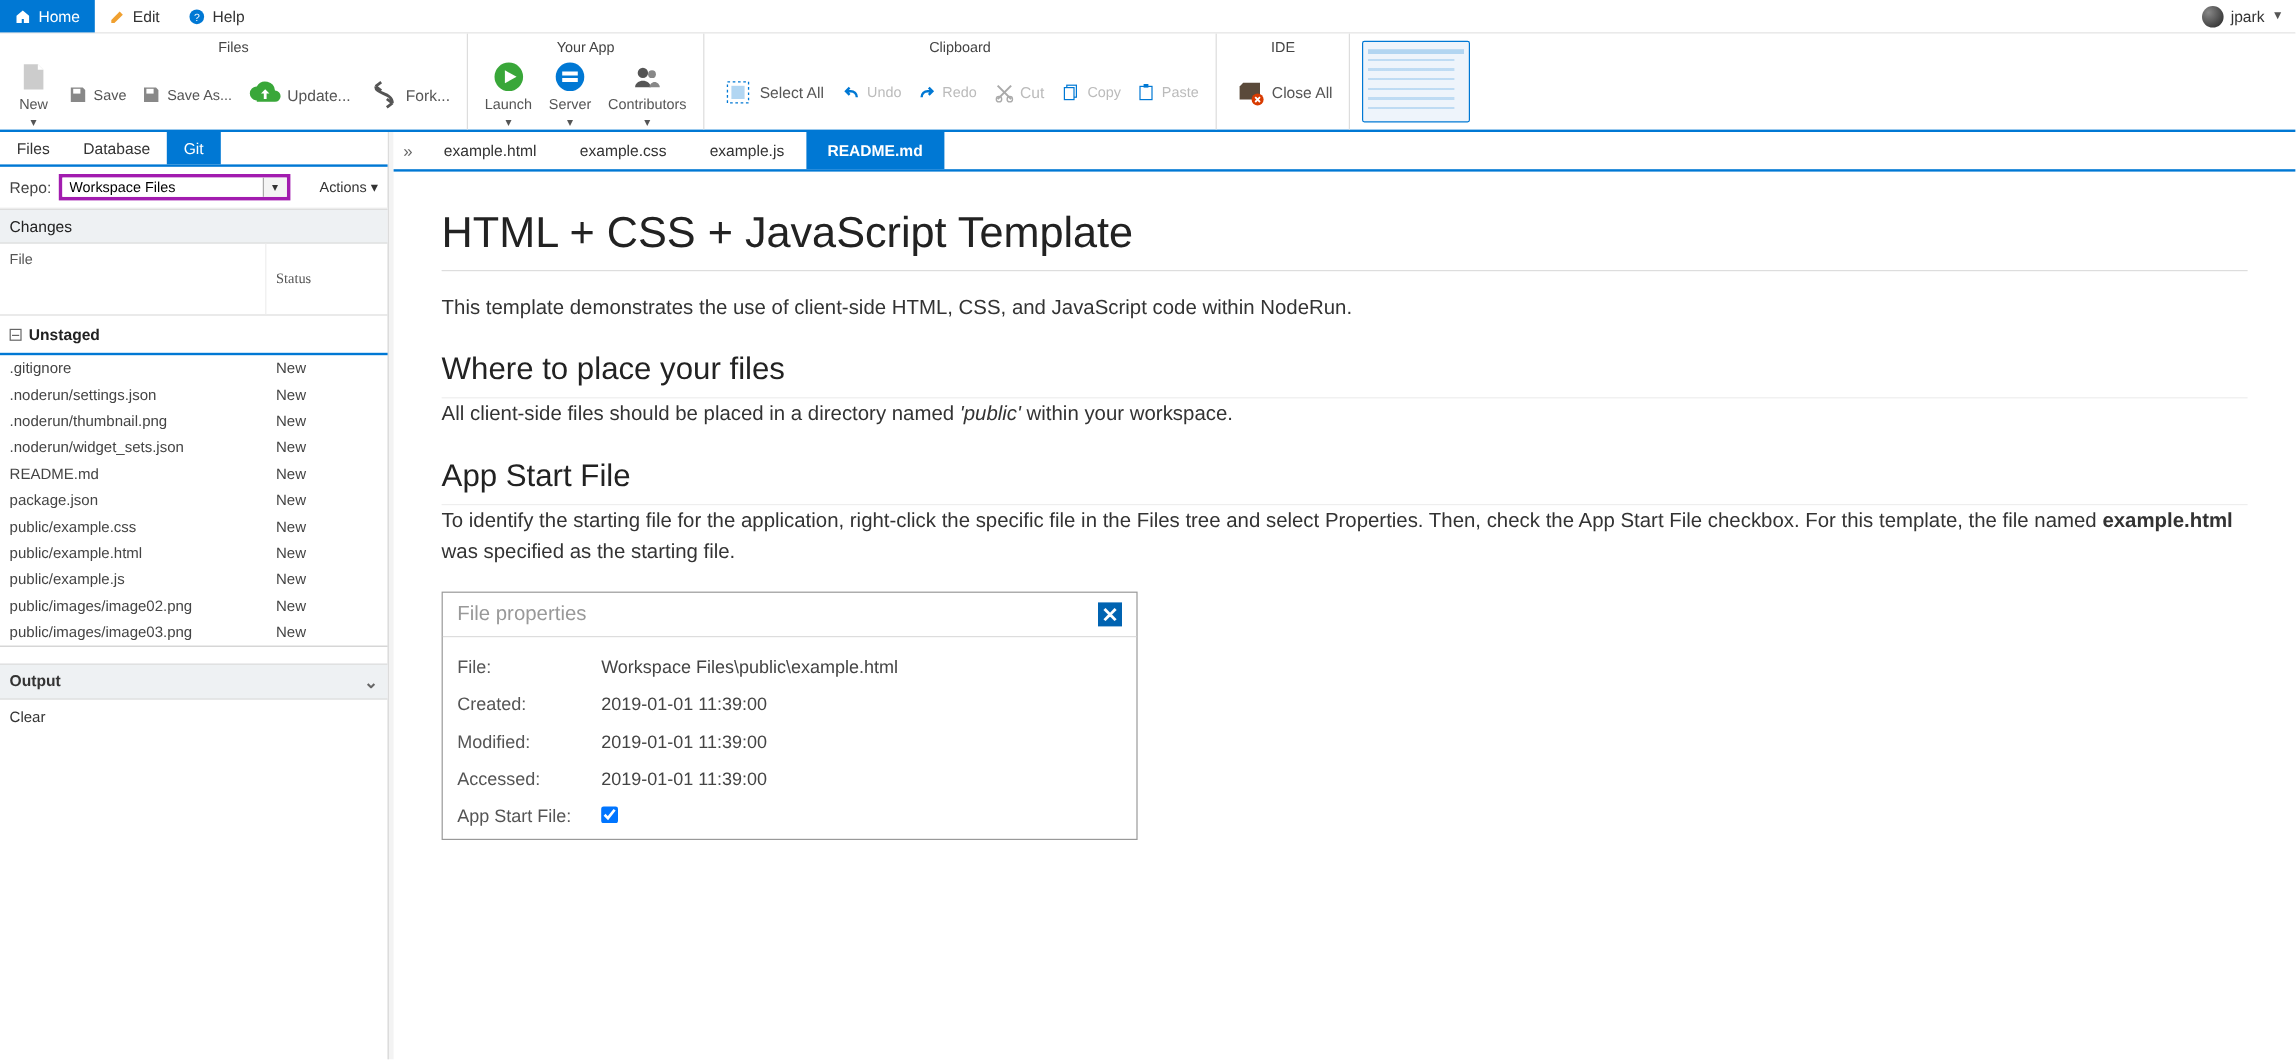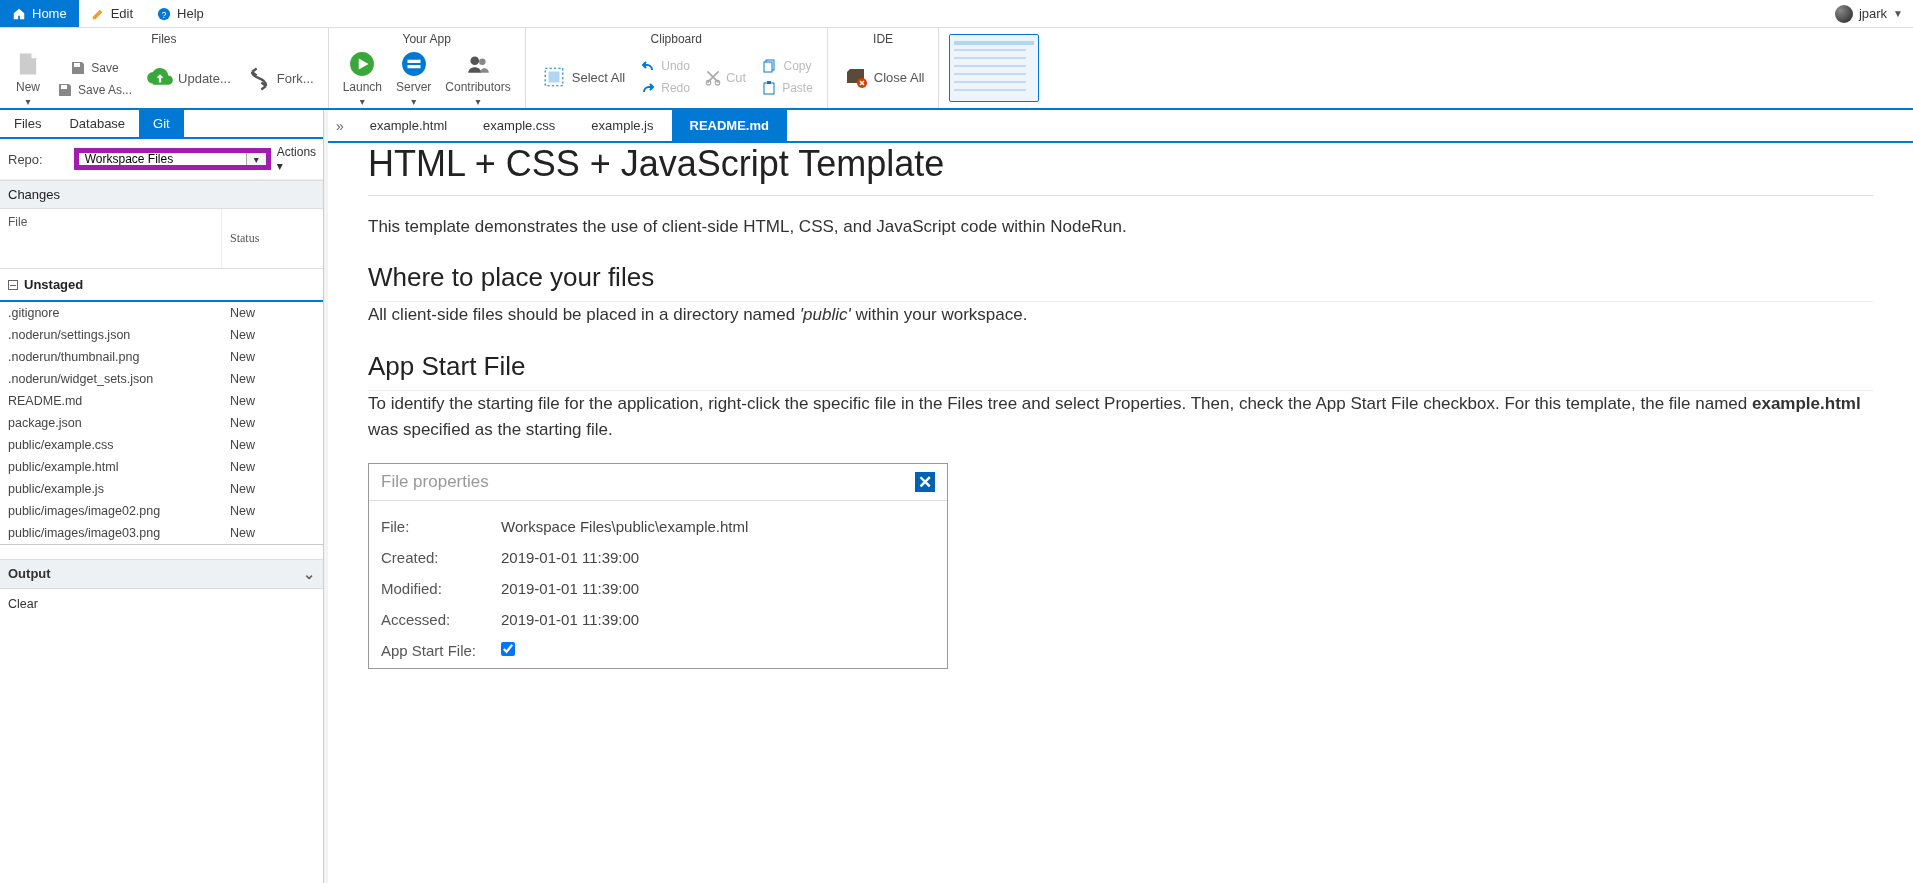--- a/index.html
+++ b/index.html
@@ -16,35 +16,35 @@
 .ribbon { display: flex; border-bottom: 2px solid #0078d4; height: 82px; background: #fff; }
 .ribbon-group { border-right: 1px solid #ddd; display: flex; flex-direction: column; padding: 0 8px 2px; }
 .ribbon-group-title { text-align: center; font-size: 12px; color: #444; padding: 4px 0 2px; }
 .ribbon-group-body { display: flex; align-items: center; flex: 1; gap: 2px; }
 .rbtn { display: flex; align-items: center; gap: 4px; padding: 4px 6px; color: #555; cursor: pointer; white-space: nowrap; }
 .rbtn.col { flex-direction: column; gap: 2px; padding: 2px 6px; font-size: 12px; }
 .rbtn.small { font-size: 12px; padding: 2px 6px; }
 .rbtn.disabled { color: #bbb; }
 .rbtn .ico { width: 18px; height: 18px; display:flex; align-items:center; justify-content:center; }
 .rbtn.big .ico { width: 28px; height: 28px; }
-.vstack { display: flex; flex-direction: column; align-items: center; }
+.vstack { display: flex; flex-direction: row; }
 .minimap { margin-left: auto; border: 1px solid #0078d4; width: 90px; height: 68px; margin: 6px 10px; background: linear-gradient(#eef4fb, #eef4fb); border-radius: 2px; position: relative; }
 .minimap::before { content:""; position:absolute; left:4px; right:4px; top:6px; height:4px; background:#0078d4; opacity:.25; }
 .minimap::after { content:""; position:absolute; left:4px; right:12px; top:14px; bottom:8px; background: repeating-linear-gradient(#0078d433 0 2px, transparent 2px 8px); }
 
 .workspace { display: flex; height: calc(100vh - 28px - 82px); }
 .sidebar { width: 324px; display: flex; flex-direction: column; border-right: 1px solid #ccc; }
 
 .side-tabs { display: flex; border-bottom: 2px solid #0078d4; background:#fff; }
 .side-tab { padding: 6px 14px; cursor: pointer; color: #333; }
 .side-tab.active { background: #0078d4; color: #fff; }
 
 .repo-row { display: flex; align-items: center; padding: 6px 8px; gap: 6px; border-bottom: 1px solid #eee; }
 .repo-row label { color: #444; }
-.repo-select { flex: 0 0 140px; display:flex; border:5px solid #a21caf; height:22px;margin-left:25px; }
+.repo-select { flex: 0 0 140px; display:flex; border:3px solid #a21caf; height:22px; }
 .repo-select input { flex:1; border:none; padding:0 6px; font-size:12px; background:#fff; }
 .repo-select .dd { width:20px; border-left:1px solid #aaa; background:#f4f4f4; display:flex; align-items:center; justify-content:center; font-size:10px; cursor:pointer; }
 .actions-btn { margin-left:auto; font-size:12px; color:#333; cursor:pointer; }
 
 .section-hdr { background:#eef1f3; border-top:1px solid #ddd; border-bottom:1px solid #ddd; padding:6px 8px; font-weight:400; color:#222; }
 .table-head { display:flex; border-bottom:1px solid #ddd; color:#555; font-size:12px; }
 .table-head div:first-child { flex:0 0 222px; padding:6px 8px; border-right:1px solid #eee; }
 .table-head div:last-child { flex:1; padding:22px 8px;font-family:Liberation Serif, serif; }
 .file-list { border-bottom:1px solid #ccc; overflow:auto; }
 .file-row { display:flex; font-size:12.5px; color:#444; }
@@ -56,21 +56,21 @@
 
 .output-hdr { background:#eef1f3; border-top:1px solid #ddd; border-bottom:1px solid #ddd; padding:6px 8px; display:flex; align-items:flex-start; font-weight:600; }
 .output-hdr .chev { margin-left:auto; font-size:14px; color:#666; }
 .output-body { padding:8px; font-size:12.5px; color:#333; flex:1; }
 
 .editor { flex:1; display:flex; flex-direction:column; min-width:0; }
 .editor-tabs { display:flex; align-items:center; border-bottom:2px solid #0078d4; background:#fff; }
 .expand-handle { padding:4px 8px; color:#666; cursor:pointer; font-size:14px; }
 .etab { padding:8px 18px; cursor:pointer; color:#333; font-size:13px; }
 .etab.active { background:#0078d4; color:#fff; font-weight:600; }
-.editor-body { flex:1; overflow:auto; padding: 0 40px 40px; position:relative; }
+.editor-body { flex:1; overflow:auto; padding: 30px 40px 40px; position:relative; }
 .editor-body::-webkit-scrollbar { width:14px; }
 .editor-body::-webkit-scrollbar-thumb { background:#c6c6c6; }
 
 .doc h1 { font-size: 36px; font-weight:400; color:#222; padding-bottom:10px; border-bottom:1px solid #ddd; margin-bottom:18px; }
 .doc h2 { font-size: 26px; font-weight:400; color:#222; padding-bottom:8px; border-bottom:1px solid #eee; margin:22px 0 0; }
 .doc p { font-size: 17px; color:#333; line-height:1.55; margin-bottom:8px; }
 .doc em { font-style:italic; }
 .doc strong { font-weight:700; }
 
 .props-dialog { border:1px solid #999; width:580px; margin-top:20px; background:#fff; }

